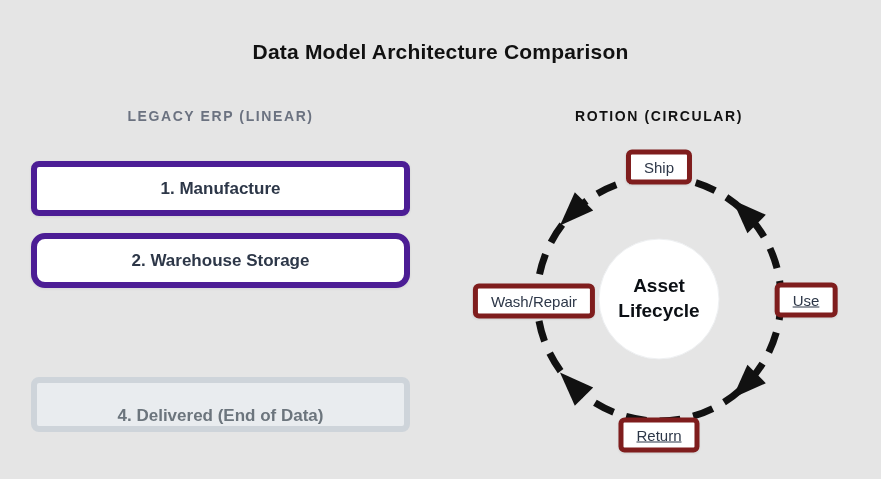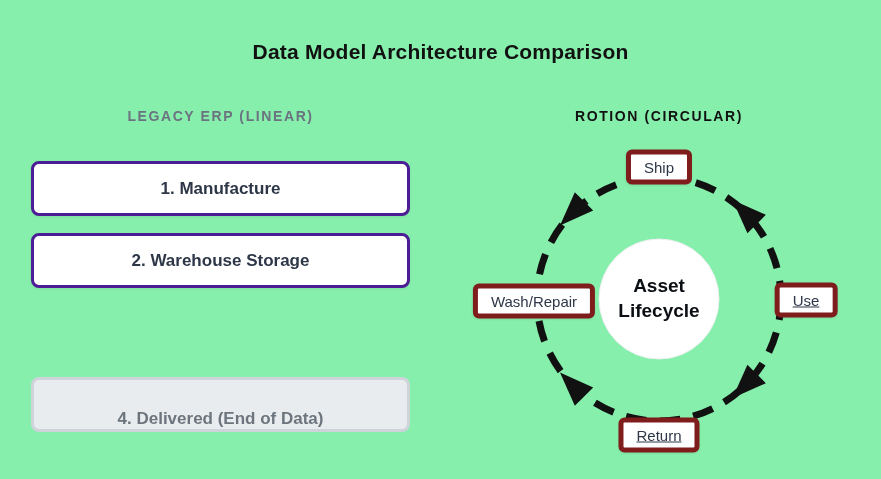--- a/index.html
+++ b/index.html
@@ -5,21 +5,21 @@
   html, body {
     margin: 0;
     padding: 0;
     background: #f8f9fa;
     font-family: "Liberation Sans", "DejaVu Sans", sans-serif;
   }
   .stage {
     position: relative;
     width: 881px;
     height: 479px;
-    background: #86efac;
+    background: #e5e5e5;
     overflow: hidden;
   }
   .page-title {
     position: absolute;
     top: 40px;
     left: 0;
     width: 100%;
     text-align: center;
     font-size: 21px;
     font-weight: 700;
@@ -44,39 +44,39 @@
     width: 358px;
     color: #111111;
   }
   .step {
     position: absolute;
     left: 31px;
     width: 379px;
     height: 55px;
     box-sizing: border-box;
     background: #ffffff;
-    border: 3px solid #4c1d95;
+    border: 6px solid #4c1d95;
     border-radius: 8px;
     box-shadow: 0 1px 3px rgba(0,0,0,0.07);
     display: flex;
     align-items: center;
     justify-content: center;
     font-size: 17px;
     font-weight: 600;
     color: #2d3748;
   }
   .step.disabled {
     background: #e9ecef;
     border-color: #ced4da;
     color: #6c757d;
     box-shadow: none;
     align-items: flex-end;
   }
   .step1 { top: 161px; }
-  .step2 { top: 233px; }
+  .step2 { top: 233px; border-radius: 14px; }
   .step3 { top: 305px; }
   .step4 { top: 377px; }
 
   .diagram-svg {
     position: absolute;
     left: 480px;
     top: 140px;
     width: 360px;
     height: 330px;
   }

